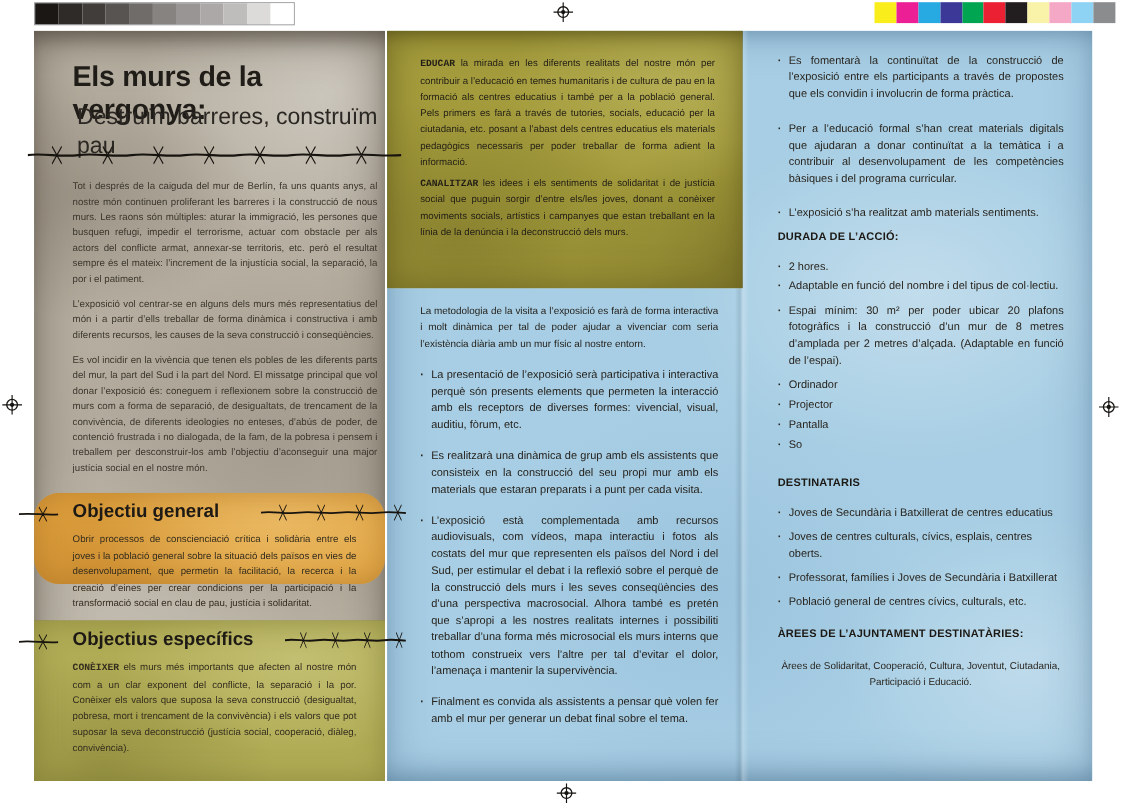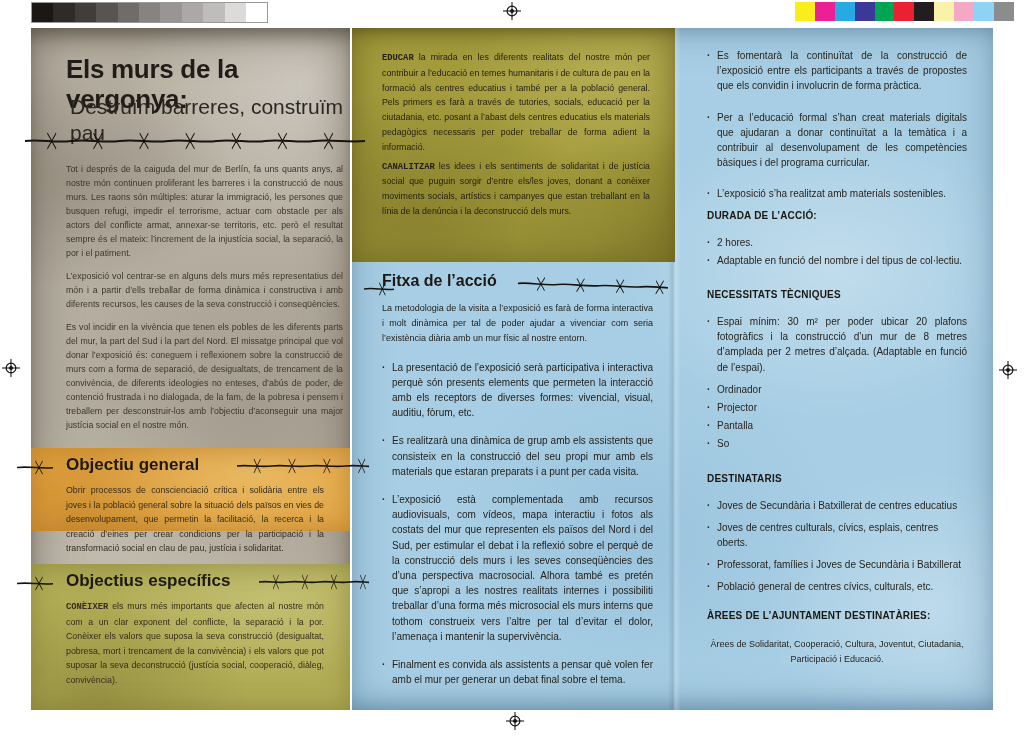--- a/index.html
+++ b/index.html
@@ -53,21 +53,21 @@
   .subtitle{position:absolute;left:35px;top:62px;margin:4px;font-size:21px;line-height:26px;font-weight:400;color:#2b2723;}
   .introblock{position:absolute;left:35px;top:134px;width:277px;height:282px;overflow:hidden;
     font-size:8.8px;line-height:14px;color:#3c362c;text-align:justify;}
   .introblock p{margin:0;}
   .introblock p + p{margin-top:9px;}
 
   .band{position:absolute;left:0;width:319px;box-sizing:border-box;padding:7px 26px 0 35px;}
   .band-orange{top:420px;height:83px;background-color:#e0a23e;
     background-image:radial-gradient(240px 120px at 70% 30%, rgba(255,235,180,.30), transparent 70%),
                      radial-gradient(200px 120px at 15% 85%, rgba(150,90,20,.22), transparent 70%);
-    box-shadow: inset 0 0 26px rgba(140,85,20,.38);}
+    box-shadow: inset 0 0 26px rgba(140,85,20,.38); border-radius: 23px;}
   .band-olive{top:536px;height:146px;background-color:#b0ac55;
     background-image:radial-gradient(240px 120px at 75% 25%, rgba(250,248,200,.25), transparent 70%),
                      radial-gradient(220px 140px at 20% 90%, rgba(90,85,25,.28), transparent 70%);
     box-shadow: inset 0 0 26px rgba(95,90,28,.42);}
   .band h3{margin:0;font-size:17px;line-height:20px;font-weight:700;color:#1d1914;display:inline-block;}
   .band .body{margin:8px 0 0 0;font-size:8.8px;line-height:14.6px;color:#352d1e;text-align:justify;width:258px;}
 
   
   .wire{position:absolute;overflow:hidden;pointer-events:none;}
   .wire svg{display:block;}
@@ -216,50 +216,36 @@
         <div class="wire w-oe">
             <svg viewBox="0 0 360 16" preserveAspectRatio="none" width="110" height="16">
               <use href="#bwire"></use>
             </svg>
           </div>
         <p class="body"><span class="lead">CONÈIXER</span><span> els murs més importants que afecten al nostre món com a un clar exponent del conflicte, la separació i la por. Conèixer els valors que suposa la seva construcció (desigualtat, pobresa, mort i trencament de la convivència) i els valors que pot suposar la seva deconstrucció (justícia social, cooperació, diàleg, convivència).</span></p>
       </div>
     </div>
 
     <div class="midblue">
-      <div class="fitxa-row">
-        <div class="wire w-fitxadash">
-            <svg viewBox="0 0 90 16" preserveAspectRatio="none" width="30" height="14">
-              <use href="#bwire"></use>
-            </svg>
-          </div>
-        <h3>Fitxa de l’acció</h3>
-        <div class="wire w-fitxa">
-            <svg viewBox="0 0 360 16" preserveAspectRatio="none" width="150" height="15">
-              <use href="#bwire"></use>
-            </svg>
-          </div>
-      </div>
       <p class="intro">La metodologia de la visita a l’exposició es farà de forma interactiva i molt dinàmica per tal de poder ajudar a vivenciar com seria l’existència diària amb un mur físic al nostre entorn.</p>
       <div class="li"><span>La presentació de l’exposició serà participativa i interactiva perquè són presents elements que permeten la interacció amb els receptors de diverses formes: vivencial, visual, auditiu, fòrum, etc.</span></div>
       <div class="li"><span>Es realitzarà una dinàmica de grup amb els assistents que consisteix en la construcció del seu propi mur amb els materials que estaran preparats i a punt per cada visita.</span></div>
       <div class="li"><span>L’exposició està complementada amb recursos audiovisuals, com vídeos, mapa interactiu i fotos als costats del mur que representen els països del Nord i del Sud, per estimular el debat i la reflexió sobre el perquè de la construcció dels murs i les seves conseqüències des d’una perspectiva macrosocial. Alhora també es pretén que s’apropi a les nostres realitats internes i possibiliti treballar d’una forma més microsocial els murs interns que tothom construeix vers l’altre per tal d’evitar el dolor, l’amenaça i mantenir la supervivència.</span></div>
       <div class="li"><span>Finalment es convida als assistents a pensar què volen fer amb el mur per generar un debat final sobre el tema.</span></div>
     </div>
 
     <div class="rightcol">
       <div class="li"><span>Es fomentarà la continuïtat de la construcció de l’exposició entre els participants a través de propostes que els convidin i involucrin de forma pràctica.</span></div>
       <div class="li"><span>Per a l’educació formal s’han creat materials digitals que ajudaran a donar continuïtat a la temàtica i a contribuir al desenvolupament de les competències bàsiques i del programa curricular.</span></div>
-      <div class="li one"><span>L’exposició s’ha realitzat amb materials sostenibles.</span></div>
+      <div class="li one"><span>L’exposició s’ha realitzat amb materials sentiments.</span></div>
 
       <h4 class="h-durada">DURADA DE L’ACCIÓ:</h4>
       <div class="li tight"><span>2 hores.</span></div>
       <div class="li one"><span>Adaptable en funció del nombre i del tipus de col·lectiu.</span></div>
 
-      <h4 class="h-nec">NECESSITATS TÈCNIQUES</h4>
       <div class="li one" style="text-align:justify"><span>Espai mínim: 30 m² per poder ubicar 20 plafons fotogràfics i la construcció d’un mur de 8 metres d’amplada per 2 metres d’alçada. (Adaptable en funció de l’espai).</span></div>
       <div class="li tight"><span>Ordinador</span></div>
       <div class="li tight"><span>Projector</span></div>
       <div class="li tight"><span>Pantalla</span></div>
       <div class="li tight"><span>So</span></div>
 
       <h4 class="h-dest">DESTINATARIS</h4>
       <div class="li tight" style="margin-bottom:7px"><span>Joves de Secundària i Batxillerat de centres educatius</span></div>
       <div class="li tight" style="margin-bottom:7px"><span>Joves de centres culturals, cívics, esplais, centres oberts.</span></div>
       <div class="li tight" style="margin-bottom:7px"><span>Professorat, famílies i Joves de Secundària i Batxillerat</span></div>

